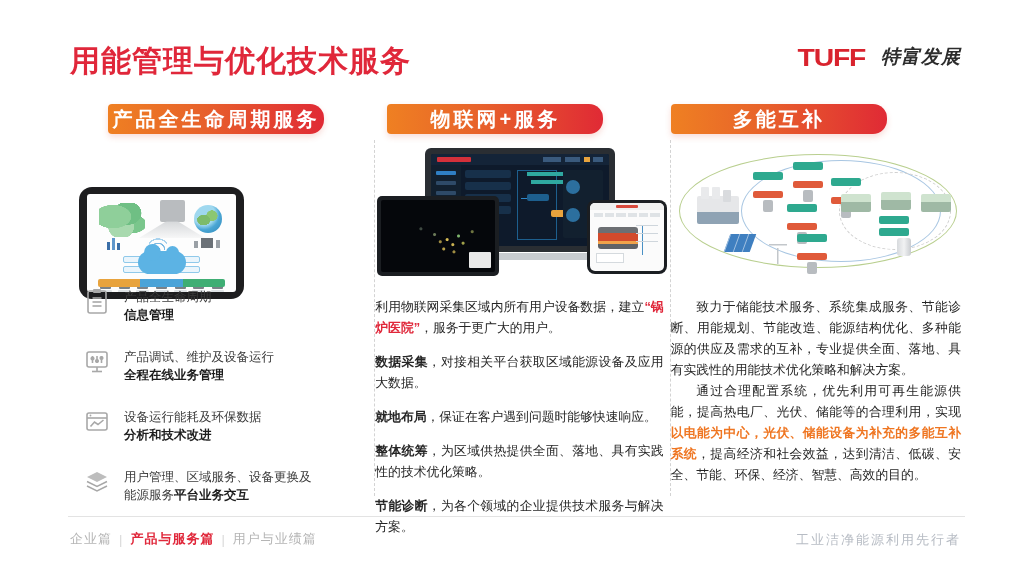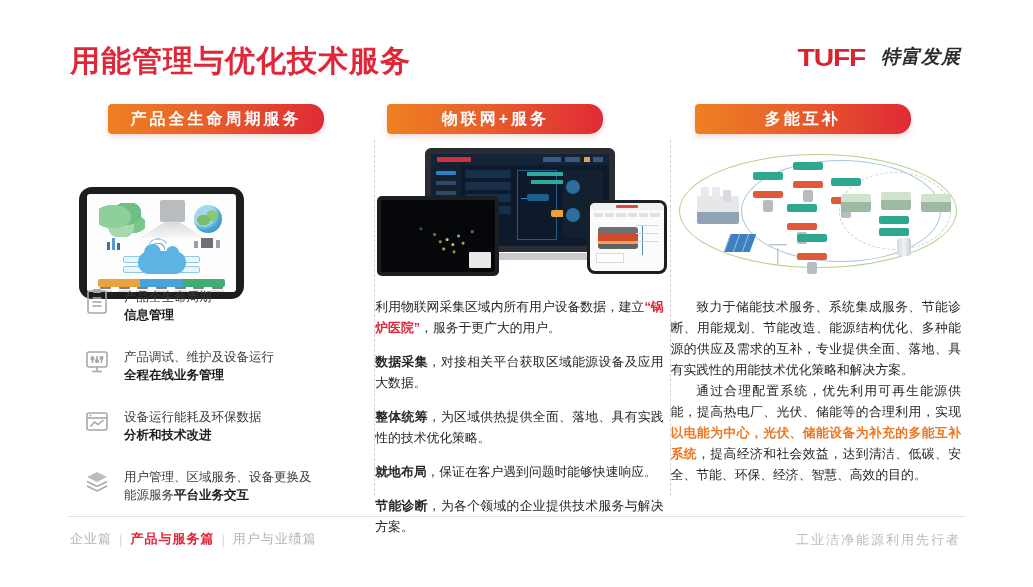--- a/index.html
+++ b/index.html
@@ -48,26 +48,26 @@
     border-left: 1px dashed #d3d3d3;
   }
 
   
   .ribbon {
     position: relative;
     height: 30px;
     border-radius: 4px 14px 14px 4px;
     background: linear-gradient(90deg, #ef8022 0%, #e8642a 40%, #e02a35 100%);
     display: flex; align-items: center; justify-content: center;
-    color: #ffffff; font-size: 16px; font-weight: bold; letter-spacing: 3px;
+    color: #ffffff; font-size: 20px; font-weight: bold; letter-spacing: 3px;
     box-shadow: 0 3px 6px rgba(220,80,60,0.20);
   }
   .ribbon-1 { width: 216px; margin-left: 38px; }
   .ribbon-2 { width: 216px; margin-left: 12px; }
-  .ribbon-3 { width: 216px; margin-left: 24px; }
+  .ribbon-3 { width: 216px; margin-left: 0; }
 
   
   .visual { position: relative; }
 
   
   .tablet {
     position: absolute; left: 9px; top: 53px;
     width: 165px; height: 112px;
     background: #1d1d1f; border-radius: 13px; padding: 7px 8px;
   }
@@ -527,22 +527,22 @@
             <div class="boiler"></div>
             <div class="ph-lines"></div>
             <div class="ph-box"></div>
           </div>
         </div>
       </div>
 
       <div class="para-wrap">
         <p class="para">利用物联网采集区域内所有用户设备数据，建立<span class="red">“锅炉医院”</span>，服务于更广大的用户。</p>
         <p class="para"><span class="bold">数据采集</span><span>，对接相关平台获取区域能源设备及应用大数据。</span></p>
+        <p class="para"><span class="bold">就地布局</span><span>，保证在客户遇到问题时能够快速响应。</span></p>
         <p class="para"><span class="bold">整体统筹</span><span>，为区域供热提供全面、落地、具有实践性的技术优化策略。</span></p>
-        <p class="para"><span class="bold">就地布局</span><span>，保证在客户遇到问题时能够快速响应。</span></p>
         <p class="para"><span class="bold">节能诊断</span><span>，为各个领域的企业提供技术服务与解决方案。</span></p>
       </div>
     </div>
 
     <div class="col-divider"></div>
 
     <div class="col col-3 c3">
       <div class="ribbon ribbon-3">多能互补</div>
 
       <div class="netdiag">

